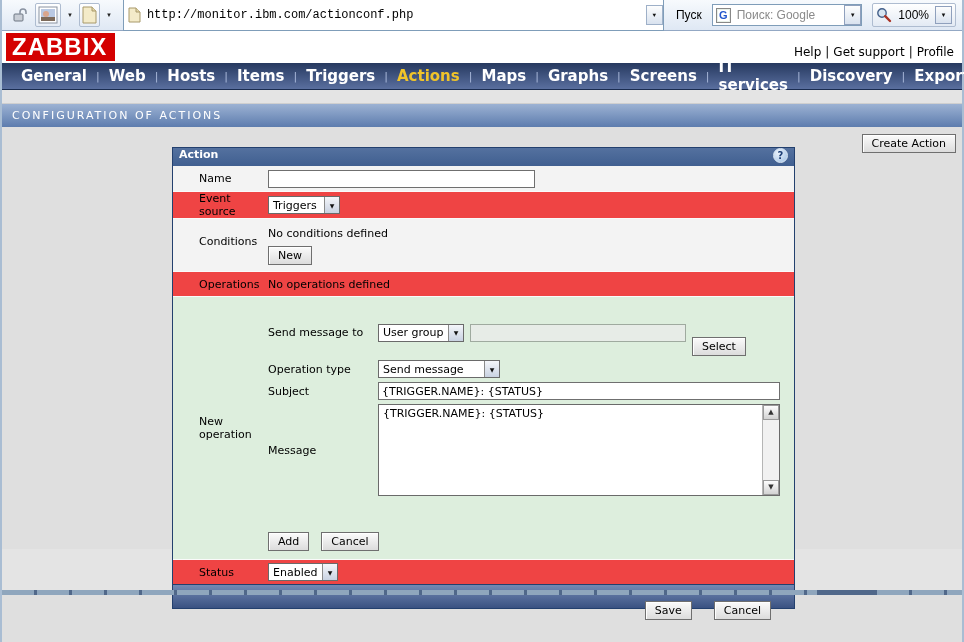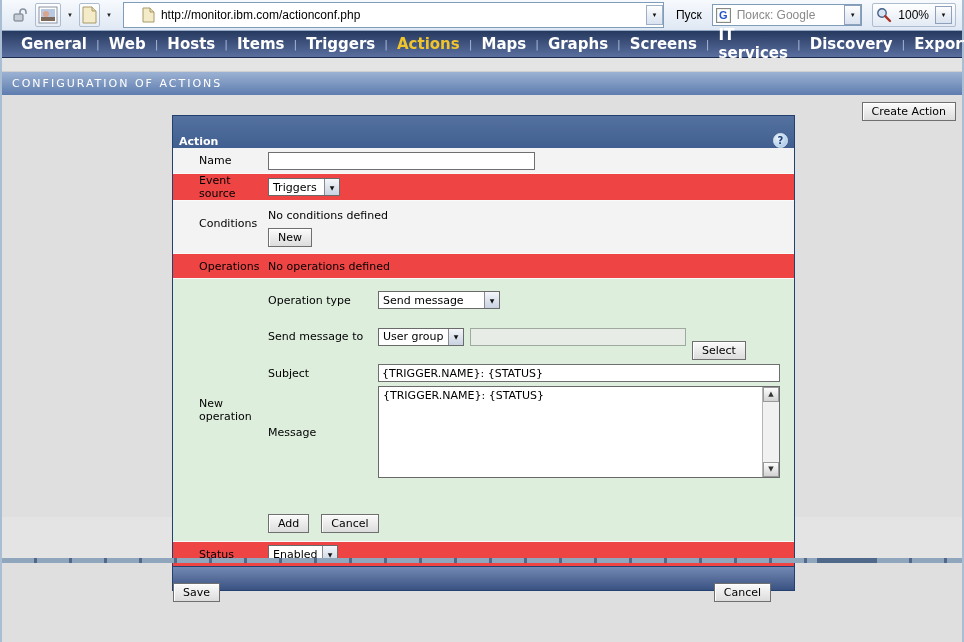--- a/index.html
+++ b/index.html
@@ -14,21 +14,21 @@
                  padding:0 6px; font-family:"Liberation Sans", sans-serif; font-size:12px; }
   .tb-icon { margin:0 4px; display:flex; align-items:center; }
   .tb-btn { display:flex; align-items:center; border:1px solid #aebcd0; background:linear-gradient(#ffffff,#e7edf6);
             height:24px; padding:0 2px; margin:0 3px; border-radius:2px; }
   .dd { font-size:6px; color:#222; padding:0 3px; cursor:default; }
   .dd::before { content:"▼"; }
   .dd-btn { width:17px; height:18px; border:1px solid #8fa0bd; background:linear-gradient(#fdfdfd,#d9e2ef);
             display:flex; align-items:center; justify-content:center; font-size:6px; color:#111; flex:none; }
   .dd-btn::before { content:"▼"; }
   .address-bar { display:flex; align-items:center; background:#fff; border:1px solid #7f9db9;
-                 height:26px; width:546px; margin-left:8px; padding-left:18px; }
+                 height:32px; width:546px; margin-left:8px; padding-left:4px;font-family:Liberation Mono, monospace; }
   .address-bar .url { flex:1; padding-left:6px; color:#000; white-space:nowrap; overflow:hidden; }
   .address-bar .dd-btn { border:1px solid #9eb0c8; height:20px; }
   .go-label { margin:0 10px 0 12px; color:#000; }
   .search-box { display:flex; align-items:center; background:#fff; border:1px solid #7f9db9;
                 height:22px; width:152px; padding-left:3px; }
   .g-icon { width:15px; height:15px; border:1px solid #888; display:flex; align-items:center; justify-content:center;
             font-weight:bold; font-size:11px; color:#2255cc; background:#fff; flex:none;
             box-shadow:inset 0 0 0 1px #e8f0e8; }
   .search-text { flex:1; color:#8a8a8a; padding-left:6px; white-space:nowrap; overflow:hidden; }
   .search-box .dd-btn { height:20px; }
@@ -68,22 +68,22 @@
                  display:flex; align-items:center; }
   .page-title { color:#ffffff; font-size:11px; font-weight:normal; letter-spacing:2px; padding-left:10px; }
   .btn { font-family:"DejaVu Sans", sans-serif; font-size:11px; color:#000;
          background:linear-gradient(180deg,#fbfbfb,#dcdcdc); border:1px solid #6f6f6f;
          box-shadow:inset 1px 1px 0 #ffffff; padding:2px 9px; cursor:pointer;margin-top:28px; }
   .create-btn { position:absolute; right:6px; top:2px; height:19px; padding:1px 9px; }
 
   
   .content { height:422px; background:#dfdfdf; }
   .dialog { width:623px; margin-left:170px; position:relative; top:20px; border:1px solid #23406e; background:#f2f2f2; }
-  .dialog-title { height:32px; background:linear-gradient(180deg,#54719f,#405f90); display:flex;
-                  align-items:flex-end; padding:0 6px;gap:48px; }
+  .dialog-title { height:18px; background:linear-gradient(180deg,#54719f,#405f90); display:flex;
+                  align-items:flex-start; padding:0 6px;gap:48px; }
   .dialog-title .t { color:#fff; font-weight:bold; font-size:11px; flex:1; }
   .help-icon { width:15px; height:15px; border-radius:50%; background:radial-gradient(circle at 35% 30%,#eaf2fb,#9fc0e4);
                border:1px solid #dce8f4; color:#1d3f77; font-weight:bold; font-size:10px; text-align:center;
                line-height:14px; cursor:pointer; }
 
   .row { display:flex; align-items:center; min-height:25px; }
   .row .lbl { width:95px; padding-left:26px; flex:none; color:#000; }
   .row.light { background:#f3f3f3; }
   .row.dark  { background:#ef4444; }
   .row + .row { border-top:1px solid #fafafa; }
@@ -115,21 +115,21 @@
   .ta-scroll { width:17px; background:#f1f1f1; border-left:1px solid #b5b5b5;
                display:flex; flex-direction:column; justify-content:space-between; }
   .ta-btn { height:15px; background:linear-gradient(#fdfdfd,#d2d2d2); border:1px solid #9a9a9a;
             font-size:7px; text-align:center; line-height:13px; color:#333; cursor:pointer; }
   .ta-btn.up::before { content:"▲"; }
   .ta-btn.down::before { content:"▼"; }
 
   .btn-row { margin-top:8px; display:flex; gap:12px; }
 
   .dialog-footer { height:24px; background:linear-gradient(180deg,#7389b4,#3a5282);
-                   display:flex; align-items:center; justify-content:space-between; gap:22px; padding-right:23px;
+                   display:flex; align-items:center; justify-content:flex-end; gap:22px; padding-right:23px;
                    border-top:1px solid #23406e; }
 
   
   .footer-bar { height:21px; background:linear-gradient(180deg,#68809f,#344d72); position:relative; margin-top:0; }
   .copyright { position:absolute; left:0; width:662px; text-align:center; color:#fff; font-weight:bold;
                font-size:11px; line-height:21px; white-space:pre; }
   .connected { position:absolute; right:8px; color:#fff; font-weight:bold; font-size:11px; line-height:21px; }
   .connected::before { content:"|"; margin-right:12px; color:#cfd8e8; }
 
   .below-footer { height:41px; background:#e4e4e4; }
@@ -193,20 +193,26 @@
         <svg width="16" height="16" viewBox="0 0 16 16">
           <circle cx="6" cy="6" r="4.2" fill="#d7e5f2" stroke="#44608a" stroke-width="1.4"></circle>
           <line x1="9.2" y1="9.2" x2="14" y2="14" stroke="#a93326" stroke-width="2.4" stroke-linecap="round"></line>
         </svg>
       </span>
       <span class="lvl">100%</span>
       <span class="dd-btn"></span>
     </div>
   </div>
 
+  <div class="logo-band">
+    <div class="logo">ZABBIX</div>
+    <div class="header-links">
+      <a>Help</a><span class="hsep"></span><a>Get support</a><span class="hsep"></span><a>Profile</a>
+    </div>
+  </div>
 
 
   <div class="subnav">
     <a>General</a>
       <span class="nsep"></span>
     <a>Web</a>
       <span class="nsep"></span>
     <a>Hosts</a>
       <span class="nsep"></span>
     <a>Items</a>
@@ -266,42 +272,42 @@
       </div>
 
       <div class="row dark">
         <span class="lbl">Operations</span>
         <span>No operations defined</span>
       </div>
 
       <div class="row green">
         <span class="lbl">New operation</span>
         <div class="inner">
-
-          <div class="irow">
-            <span class="ilbl">Operation type</span>
-            <span class="sel" style="width:122px">
-              <span class="sel-text">Send message</span>
-              <span class="sel-arrow"></span>
-            </span>
-          </div>
 
           <div class="irow">
             <span class="ilbl">Send message to</span>
             <span class="sel" style="width:86px">
               <span class="sel-text">User group</span>
               <span class="sel-arrow"></span>
             </span>
             <span class="gap6"></span>
             <input class="txt disabled" style="width: 216px;" value="">
             <span class="gap6"></span>
             <button class="btn">Select</button>
           </div>
 
           <div class="irow">
+            <span class="ilbl">Operation type</span>
+            <span class="sel" style="width:122px">
+              <span class="sel-text">Send message</span>
+              <span class="sel-arrow"></span>
+            </span>
+          </div>
+
+          <div class="irow">
             <span class="ilbl">Subject</span>
             <input class="txt" style="width: 402px;" value="{TRIGGER.NAME}: {STATUS}">
           </div>
 
           <div class="irow">
             <span class="ilbl">Message</span>
             <div class="ta-wrap">
               <div class="ta-text">{TRIGGER.NAME}: {STATUS}</div>
               <div class="ta-scroll">
                 <div class="ta-btn up"></div>

